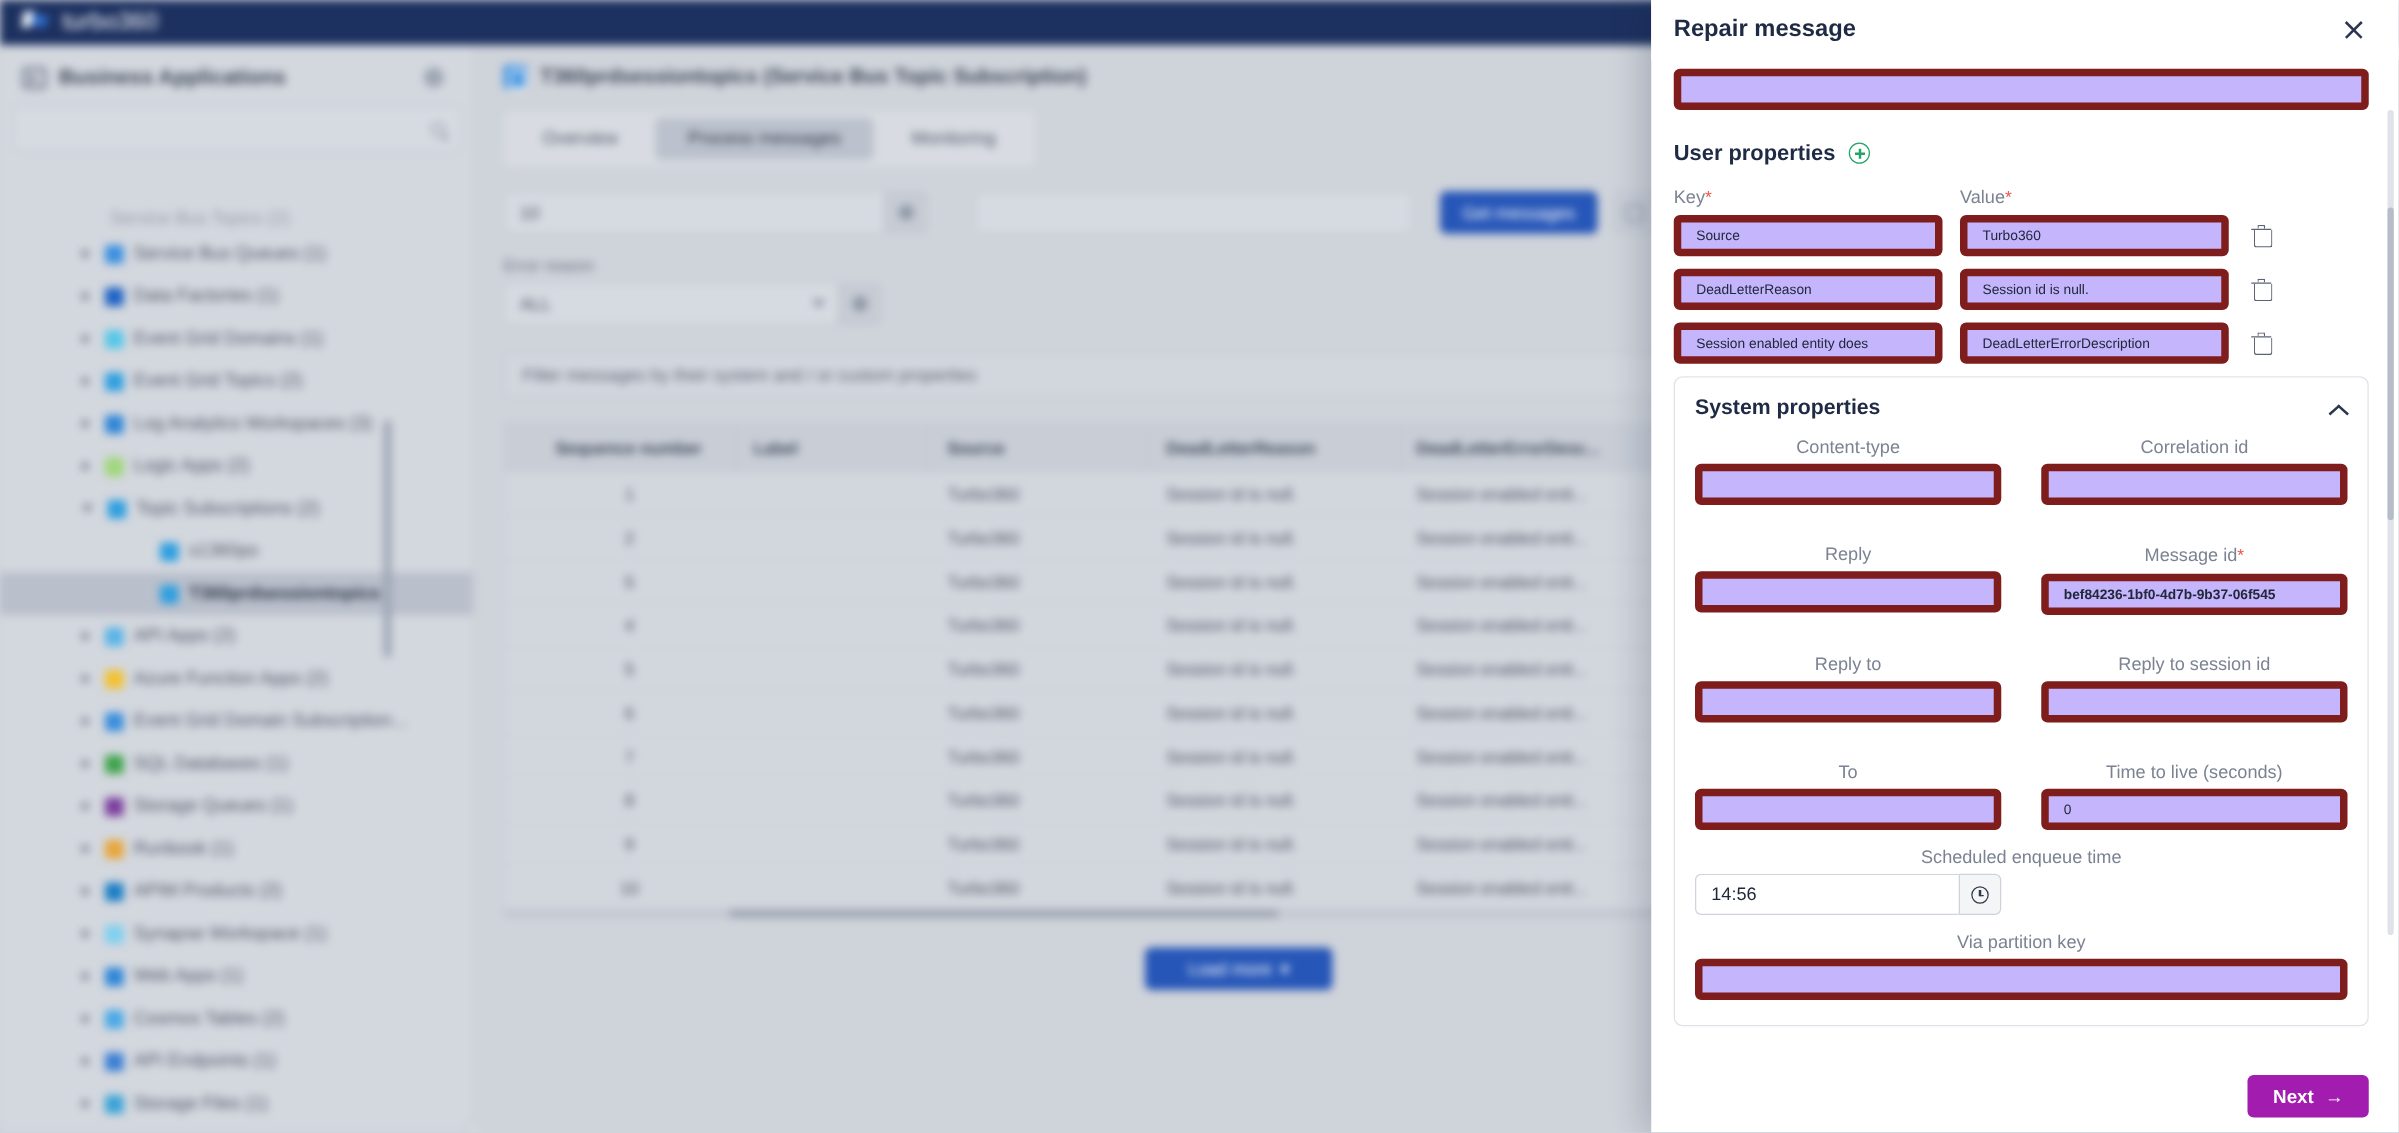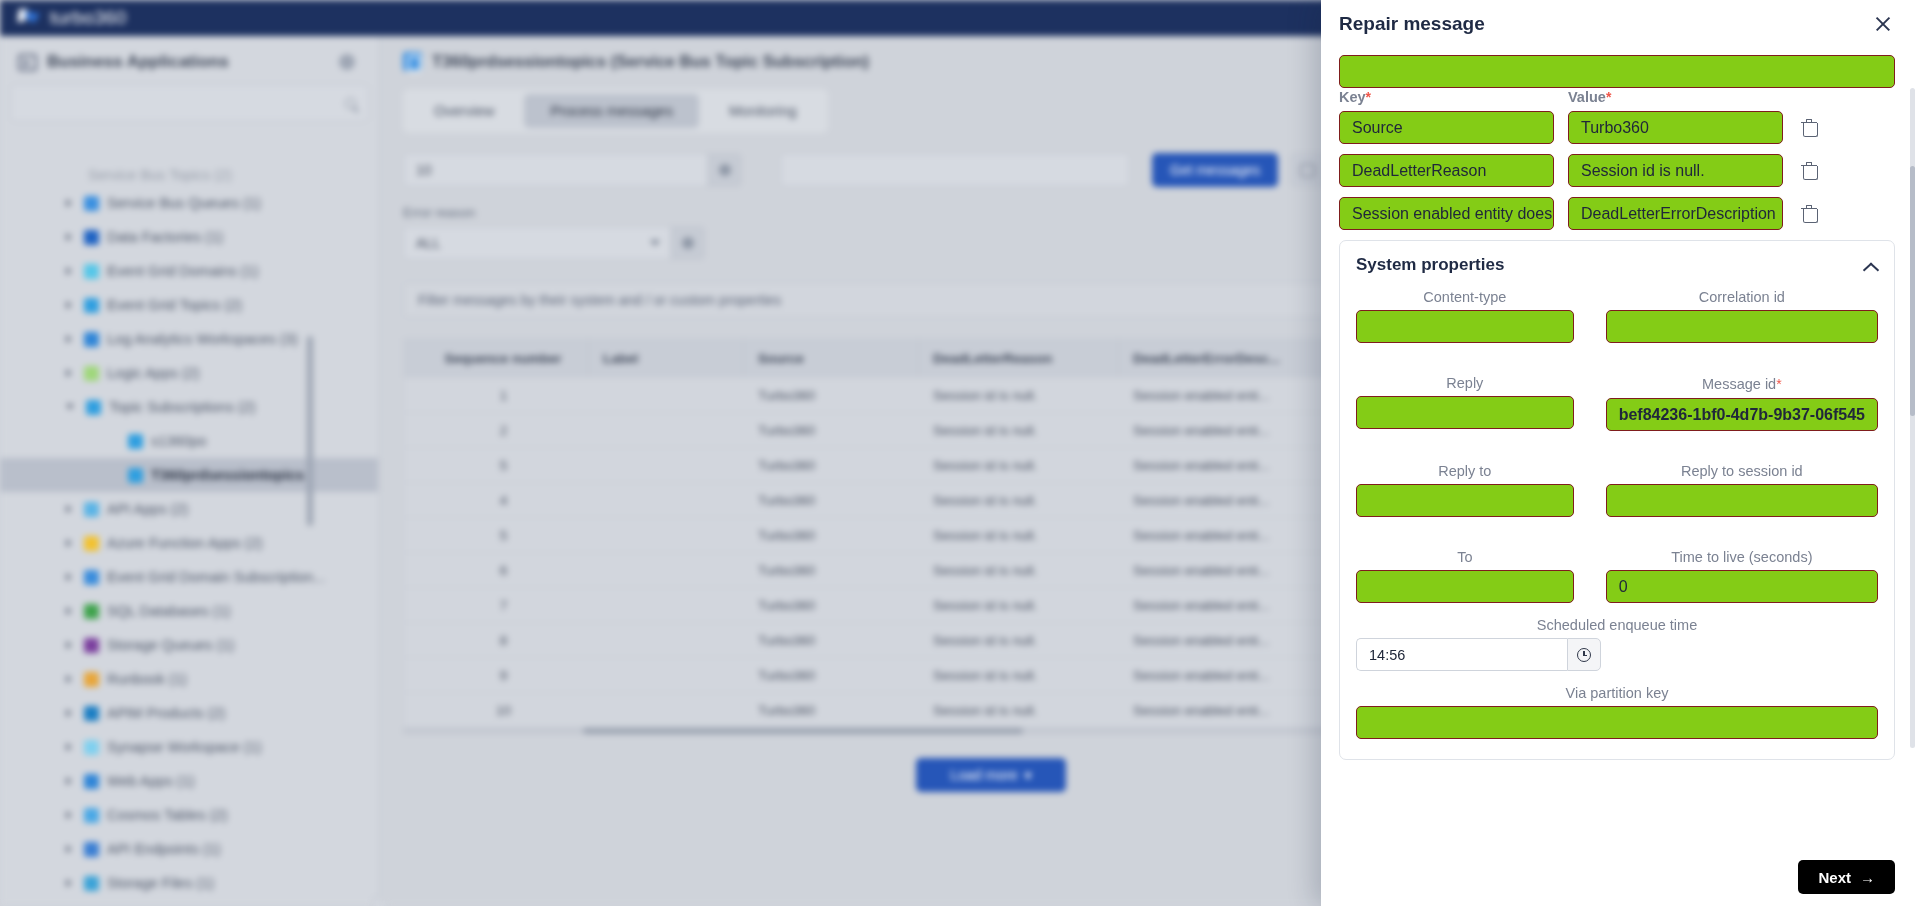--- a/index.html
+++ b/index.html
@@ -223,40 +223,40 @@
     background:#dfe2e8; border-radius:4px;
   }
   .panel-scrollbar:after{
     content:"";position:absolute;left:0;top:78px;width:5px;height:250px;
     background:#b6bcc8;border-radius:4px;
   }
 
   .fld-label { font-size:14.5px; color:#7b8292; margin-bottom:5px; display:block; }
   .req { color:#f0564a; font-size:14px; }
   .inp {
-    width:100%; height:33px; border:1px solid #7f1d1d; border-radius:5px;
-    background:#84cc16; font-size:16px; color:#20283a; padding: 0 12px;
+    width:100%; height:33px; border:6px solid #7f1d1d; border-radius:5px;
+    background:#c4b5fd; font-size:11px; color:#20283a; padding: 0 12px;
     display:flex; align-items:center; font-family:"Liberation Sans", sans-serif;
     white-space:nowrap; overflow:hidden;
   }
   .inp.bold { font-weight:700; }
 
   .clip-row { margin-top: -14px; }
   .sess-label { color:#8b92a1; }
 
   .sec-title-row { display:flex; align-items:center; gap:11px; margin: 24px 0 16px 0; }
   .sec-title { font-size:17.5px; color:#1f2a44; font-weight:600; }
   .plus-ic {
     width:17px;height:17px;border:1.6px solid #24a36a;border-radius:50%;position:relative;cursor:pointer;
   }
   .plus-ic:before,.plus-ic:after{content:"";position:absolute;background:#24a36a;}
   .plus-ic:before{left:3.5px;top:7px;width:8px;height:1.6px;}
   .plus-ic:after{left:7px;top:3.5px;width:1.6px;height:8px;}
 
-  .kv-head { display:flex; gap: 14px; margin-bottom:5px;font-weight:bold; }
+  .kv-head { display:flex; gap: 14px; margin-bottom:5px; }
   .kv-head .kh { width: 215px; }
   .kv-row { display:flex; gap: 14px; align-items:center; margin-bottom: 10px; }
   .kv-row .kcell { width: 215px; }
   .trash {
     width:16px;height:17px;position:relative;cursor:pointer;flex:none;margin-left:4px;
   }
   .trash:before{
     content:"";position:absolute;left:1.5px;top:4px;width:13px;height:13px;
     border:1.4px solid #5b6374;border-radius:0 0 2.5px 2.5px;border-top:0;
   }
@@ -298,21 +298,21 @@
   .cal-ic:after{content:"";position:absolute;right:1px;bottom:1px;width:4px;height:4px;background:#30384a;}
   .clock-ic { width:14px;height:14px;border:1.5px solid #30384a;border-radius:50%;position:relative; }
   .clock-ic:before{content:"";position:absolute;left:5.2px;top:2.5px;width:1.4px;height:4.5px;background:#30384a;}
   .clock-ic:after{content:"";position:absolute;left:5.8px;top:6.2px;width:3.6px;height:1.4px;background:#30384a;}
 
   .panel-foot {
     height: 58px; flex:none; display:flex; align-items:center; justify-content:flex-end;
     padding-right: 24px;
   }
   .next-btn {
-    background:#000000; color:#fff; border-radius:5px; height:34px;
+    background:#a21caf; color:#fff; border-radius:5px; height:34px;
     display:flex;align-items:center;gap:9px;padding:0 20px;font-size:15px;font-weight:600;
     cursor:pointer;
   }
 </style>
 </head>
 <body>
 
 <div id="root">
 
   <div id="bg-app">
@@ -601,20 +601,24 @@
       <div class="panel-close"></div>
     </div>
 
     <div class="panel-body">
 
       <div class="clip-row">
         <span class="fld-label sess-label">Session ID</span>
         <div class="inp" placeholder=""></div>
       </div>
 
+      <div class="sec-title-row">
+        <div class="sec-title">User properties</div>
+        <div class="plus-ic"></div>
+      </div>
 
       <div class="kv-head">
         <div class="kh">
           <span class="fld-label" style="display:inline">Key</span><span class="req">*</span>
         </div>
         <div class="kh">
           <span class="fld-label" style="display:inline">Value</span><span class="req">*</span>
         </div>
       </div>
 

